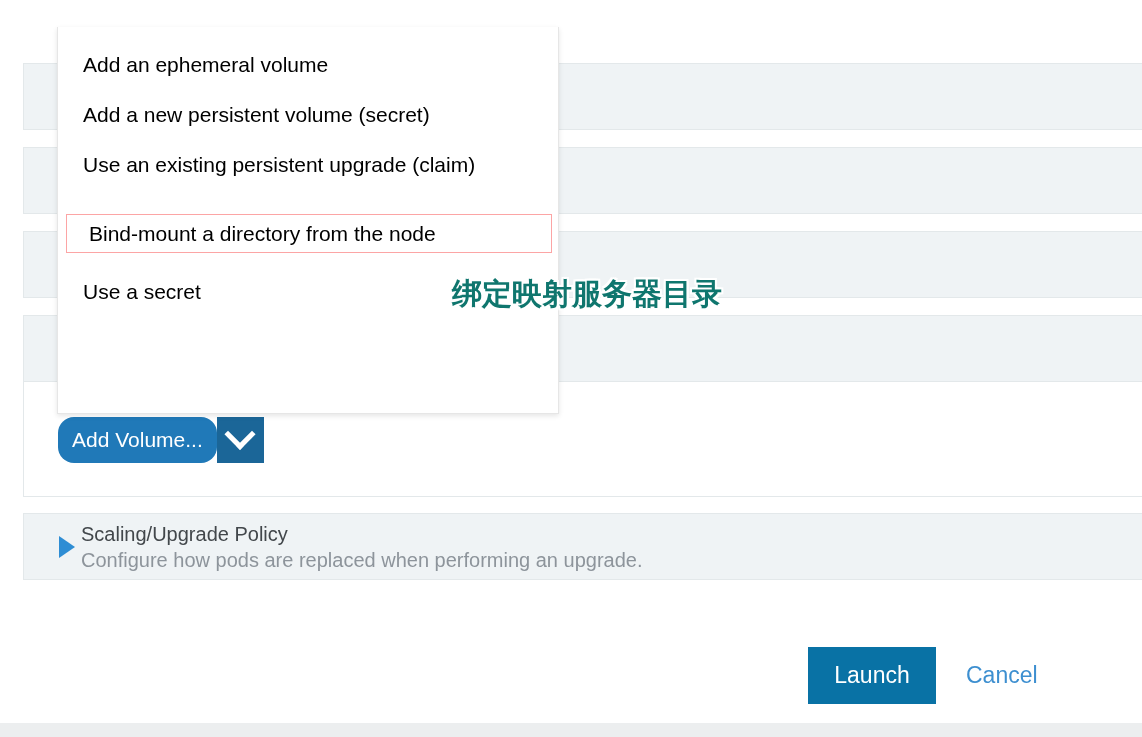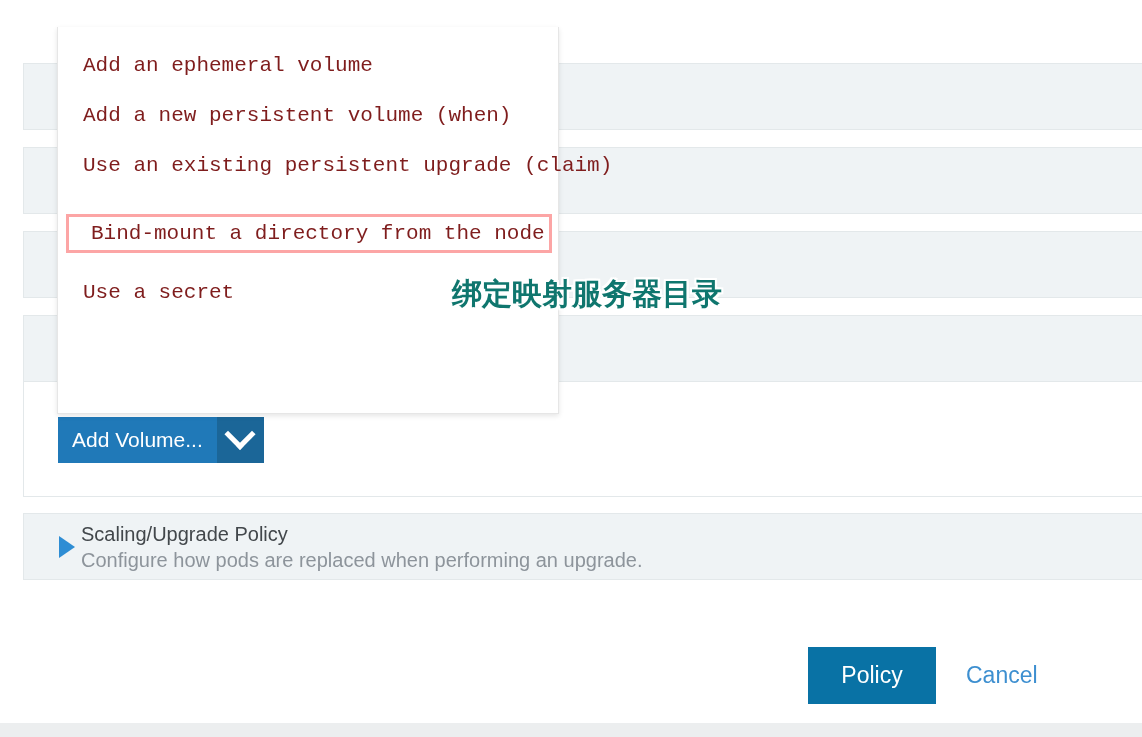--- a/index.html
+++ b/index.html
@@ -114,20 +114,21 @@
     align-items: stretch;
     cursor: pointer;
   }
   .split-btn-main {
     background: #2079b8;
     color: #ffffff;
     font-size: 21px;
     line-height: 46px;
     padding: 0 14px 0 14px;
     white-space: nowrap;
+    border-radius: 16px;
   }
   .split-btn-arrow {
     background: #1b6698;
     width: 47px;
     display: flex;
     align-items: center;
     justify-content: center;
   }
   .chev {
     width: 17px;
@@ -199,31 +200,31 @@
   }
   .dd-item {
     position: absolute;
     left: 0;
     width: 100%;
     height: 50px;
     box-sizing: border-box;
     padding-left: 25px;
     display: flex;
     align-items: center;
-    color: #7f1d1d;
+    color: #000000;
     font-size: 21px;
     white-space: nowrap;
     cursor: pointer;
     background: transparent;
     border: none;
-    font-family: Liberation Mono, monospace;
+    font-family: Liberation Sans, sans-serif;
     text-align: right;
   }
   .dd-item.boxed {
-    border: 3px solid #fca5a5;
+    border: 1px solid #fca5a5;
     padding-left: 22px;
   }
 
   
   .annot {
     position: absolute;
     left: 452px;
     top: 274px;
     font-family: "DejaVu Sans", sans-serif;
     font-size: 30px;
@@ -286,29 +287,29 @@
       <div class="acc-header tall">
         <span class="tri right"></span>
         <div class="acc-title">Scaling/Upgrade Policy</div>
         <div class="acc-desc">Configure how pods are replaced when performing an upgrade.</div>
       </div>
     </div>
 
   </div>
 
   <div class="footer-actions">
-    <button class="btn-launch">Policy</button>
+    <button class="btn-launch">Launch</button>
     <button class="btn-cancel">Cancel</button>
   </div>
 
   <div class="page-footer-strip"></div>
 
   <div class="dropdown">
     <button class="dd-item" style="top:13px">Add an ephemeral volume</button>
-    <button class="dd-item" style="top:63px">Add a new persistent volume (when)</button>
+    <button class="dd-item" style="top:63px">Add a new persistent volume (secret)</button>
     <button class="dd-item" style="top:113px">Use an existing persistent upgrade (claim)</button>
     <button class="dd-item boxed" style="top:187px;left:8px;width:486px;height:39px">Bind-mount a directory from the node</button>
     <button class="dd-item" style="top:240px">Use a secret</button>
   </div>
 
   <div class="annot">绑定映射服务器目录</div>
 
 </div>
 
 </body></html>

